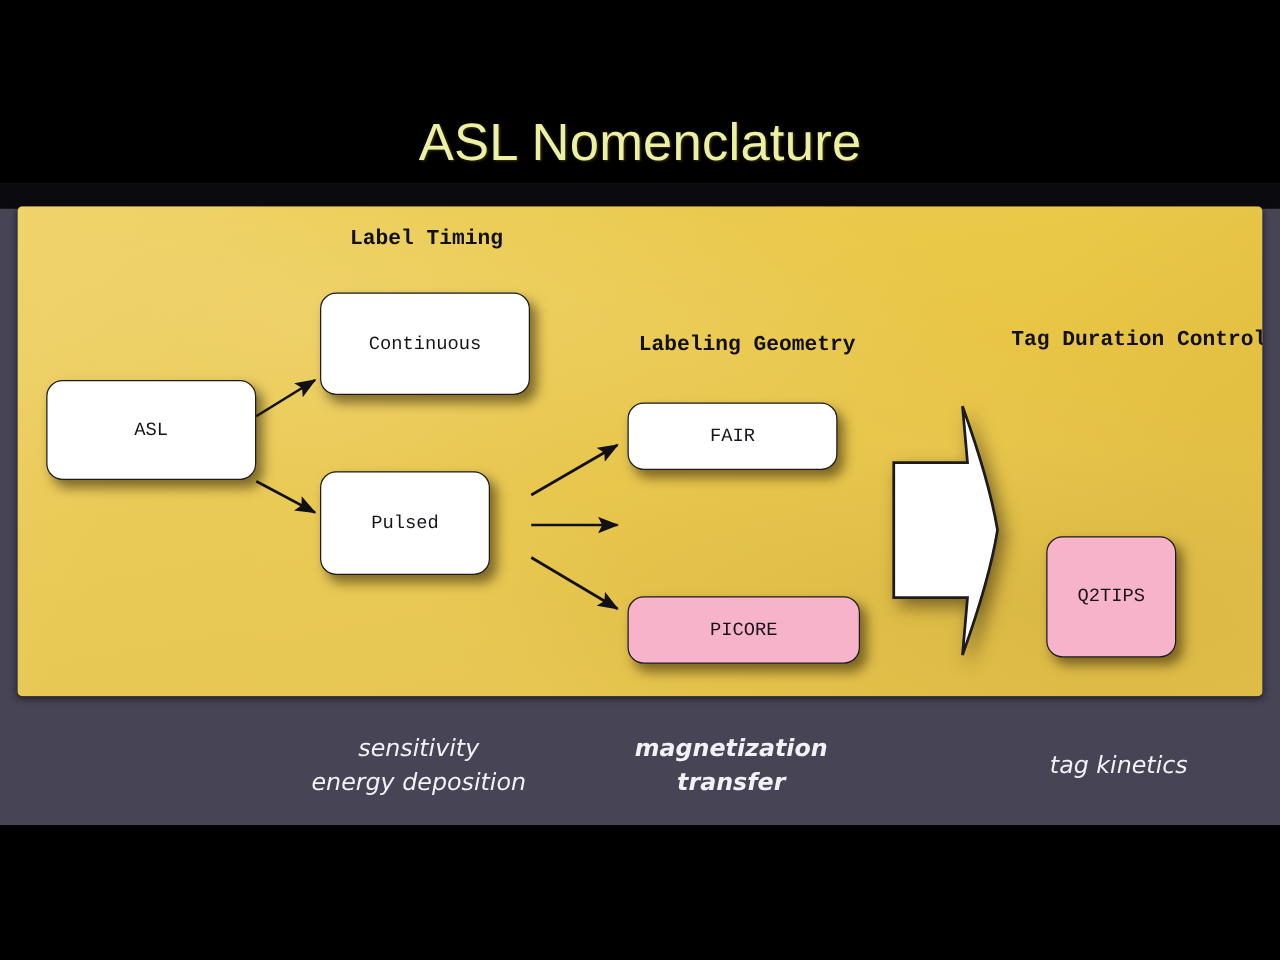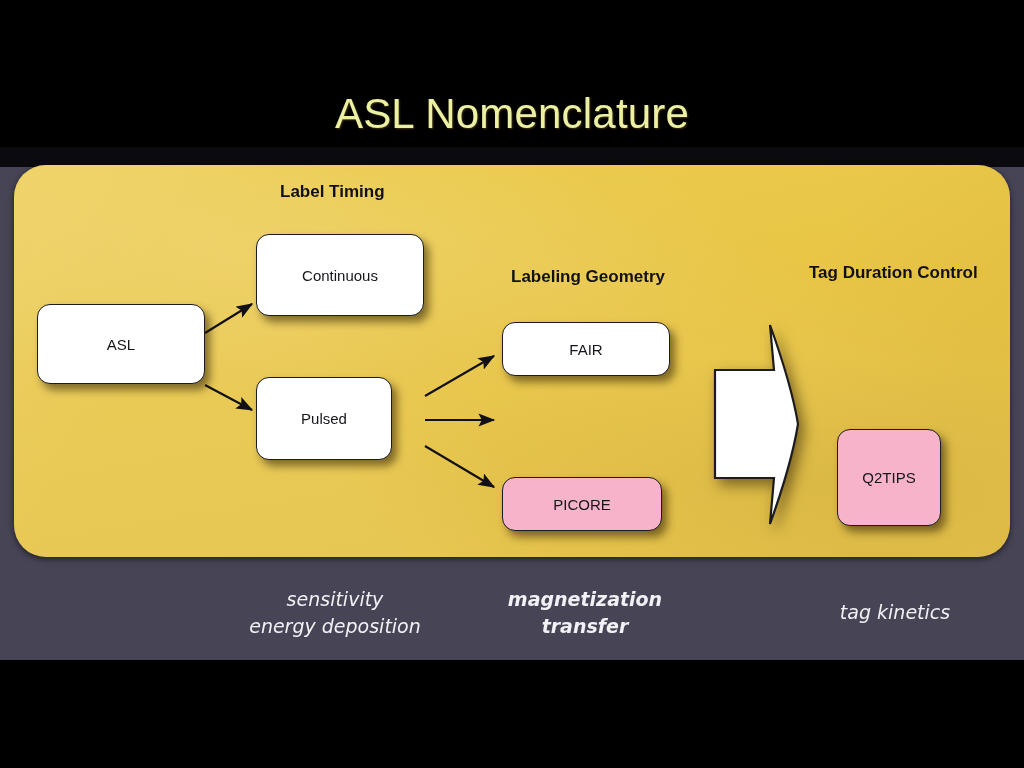--- a/index.html
+++ b/index.html
@@ -56,27 +56,28 @@
     background: #0b0a0e;
   }
 
   
   #yellow-panel {
     position: absolute;
     left: 14px;
     top: 165px;
     width: 996px;
     height: 392px;
-    border-radius: 32px;
+    border-radius: 4px;
     background:
       radial-gradient(ellipse 70% 55% at 28% 22%, rgba(255,255,255,0.10), rgba(255,255,255,0) 70%),
       radial-gradient(ellipse 60% 45% at 78% 80%, rgba(140,100,20,0.10), rgba(0,0,0,0) 70%),
       linear-gradient(170deg, #eccc4e 0%, #e8c545 45%, #e3bf42 100%);
     box-shadow: 0 2px 6px rgba(0,0,0,0.55);
     overflow: hidden;
+    font-family: Liberation Mono, monospace;
   }
   
   #yellow-panel::before {
     content: "";
     position: absolute;
     left: 0; top: 0; right: 0; bottom: 0;
     background:
       linear-gradient(115deg, rgba(255,255,255,0.06) 0%, rgba(255,255,255,0) 18%),
       linear-gradient(62deg, rgba(255,255,255,0.05) 30%, rgba(255,255,255,0) 46%),
       linear-gradient(300deg, rgba(160,120,30,0.055) 12%, rgba(0,0,0,0) 30%),
@@ -177,21 +178,21 @@
 
     <div class="node" style="left:23px;  top:139px; width:168px; height:80px;">ASL</div>
 
     <div class="node" style="left:242px; top:69px;  width:168px; height:82px;">Continuous</div>
 
     <div class="node" style="left:242px; top:212px; width:136px; height:83px;">Pulsed</div>
 
     <div class="node" style="left:488px; top:157px; width:168px; height:54px;">FAIR</div>
 
 
-    <div class="node pink" style="left:488px; top:312px; width:160px; height:54px;">PICORE</div>
+    <div class="node pink" style="left:488px; top:312px; width:186px; height:54px;">PICORE</div>
 
 
     <div class="node pink" style="left:823px; top:264px; width:104px; height:97px;">Q2TIPS</div>
 
   </div>
 
   <svg id="block-arrow" viewBox="0 0 100 212" xmlns="http://www.w3.org/2000/svg">
     <path d="M9,52 L68,52 L64,7 C78,46 88,82 92,106 C88,131 78,167 64,206 L68,160 L9,160 Z" fill="#ffffff" stroke="#1b1b20" stroke-width="2.2" stroke-linejoin="miter"></path>
   </svg>
 

